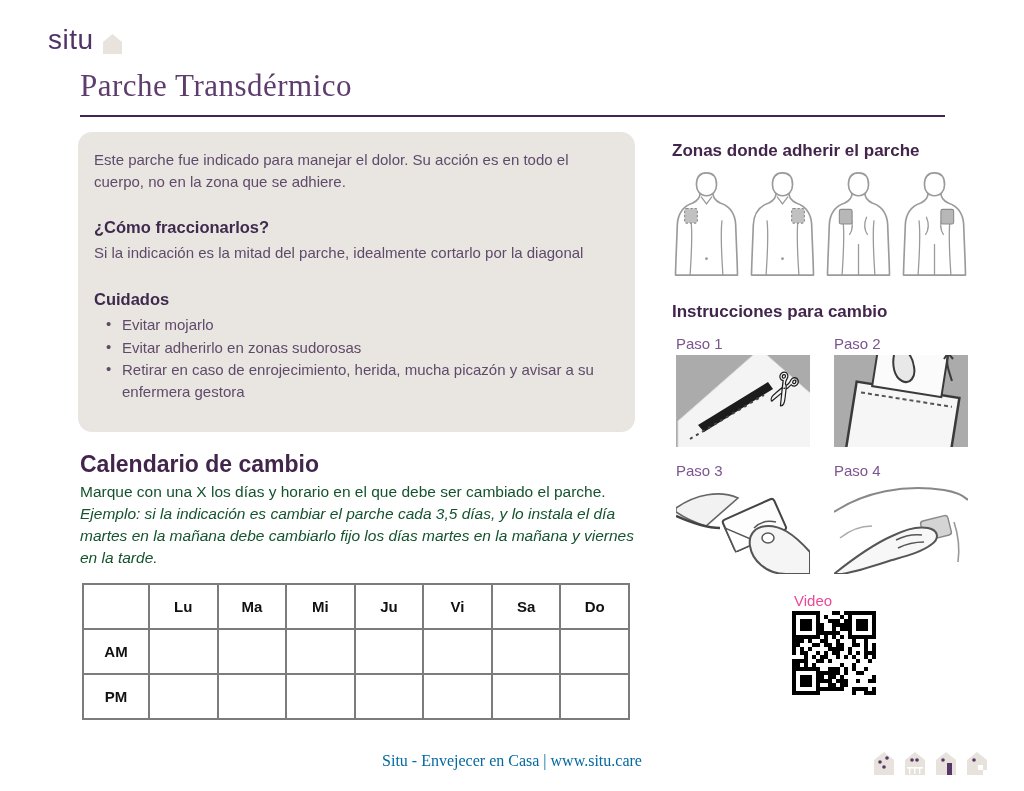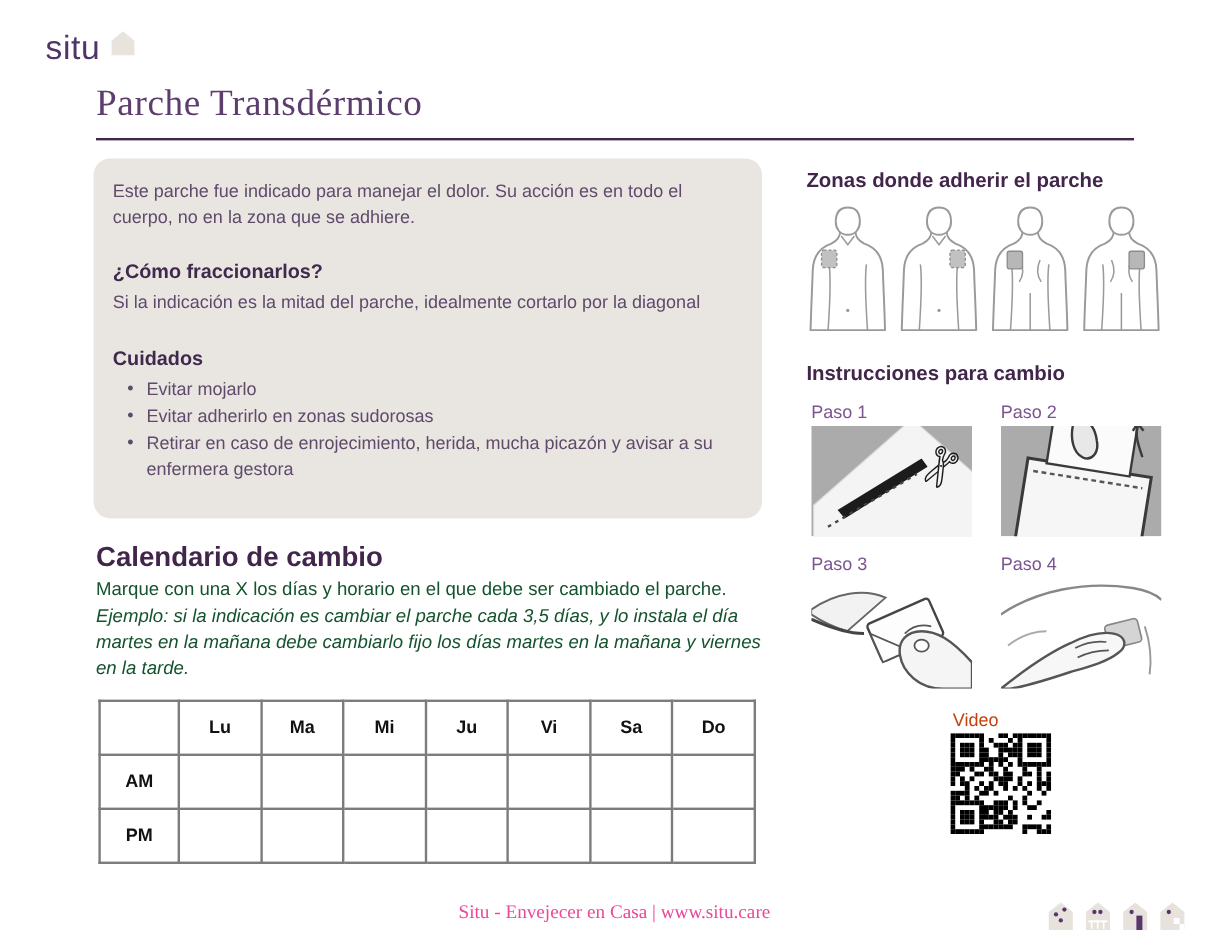--- a/index.html
+++ b/index.html
@@ -1,21 +1,21 @@
 <!DOCTYPE html>
 <html><head>
 <meta charset="utf-8">
 <style>
   * { margin:0; padding:0; box-sizing:border-box; }
   html,body { background:#ffffff; }
   body { font-family:"Liberation Sans", sans-serif; }
   .page { position:relative; width:1024px; height:791px; background:#fff; overflow:hidden; }
 
   
-  .logo { position:absolute; left:38px; top:24px; display:flex; align-items:flex-start; gap:6px; }
+  .logo { position:absolute; left:48px; top:24px; display:flex; align-items:flex-end; gap:6px; }
   .logo-text { font-size:28px; font-weight:500; color:#513466; letter-spacing:.5px; }
   .page-title { position:absolute; left:80px; top:68px; font-family:"Liberation Serif", serif;
                 font-size:31px; color:#5d3c6e; letter-spacing:.5px; }
   .title-rule { position:absolute; left:80px; top:115px; width:865px; height:2px; background:#43264e; }
 
   
   .info-box { position:absolute; left:78px; top:132px; width:557px; height:300px;
               background:#e9e6e1; border-radius:14px; padding:17px 20px 0 16px;
               color:#5f4a6b; font-size:15px; line-height:1.44; }
   .info-box .intro { margin-bottom:24px; }
@@ -41,27 +41,27 @@
   .zones-heading { position:absolute; left:672px; top:141px; font-size:17px; font-weight:bold; color:#42254b; }
   .torsos { position:absolute; left:670px; top:164px; display:flex; gap:3px; }
   .instr-heading { position:absolute; left:672px; top:302px; font-size:17px; font-weight:bold; color:#42254b; }
 
   .steps { position:absolute; left:676px; top:335px; width:292px;
            display:grid; grid-template-columns:134px 134px; column-gap:24px; row-gap:15px; }
   .step-label { font-size:15px; color:#7b5490; margin-bottom:3px; }
   .step-img { width:134px; height:92px; overflow:hidden; }
   .step-img svg { display:block; }
 
-  .video-label { position:absolute; left:794px; top:592px; font-size:15px; color:#c2410c; }
+  .video-label { position:absolute; left:794px; top:592px; font-size:15px; color:#ec4899; }
   .qr { position:absolute; left:792px; top:611px; width:88px; height:88px; background:#fff; }
   .qr svg rect { fill:#000; }
 
   
   .footer-text { position:absolute; left:0; top:752px; width:100%; text-align:center;
-                 font-family:"Liberation Serif", serif; font-size:16px; color:#ec4899; }
+                 font-family:"Liberation Serif", serif; font-size:16px; color:#0369a1; }
   .houses { position:absolute; left:872px; top:749px; display:flex; gap:7px; }
 </style>
 </head>
 <body>
 
 <div class="page">
 
   <div class="logo">
     <span class="logo-text">situ</span>
     <svg width="25" height="24" viewBox="0 0 25 24">

